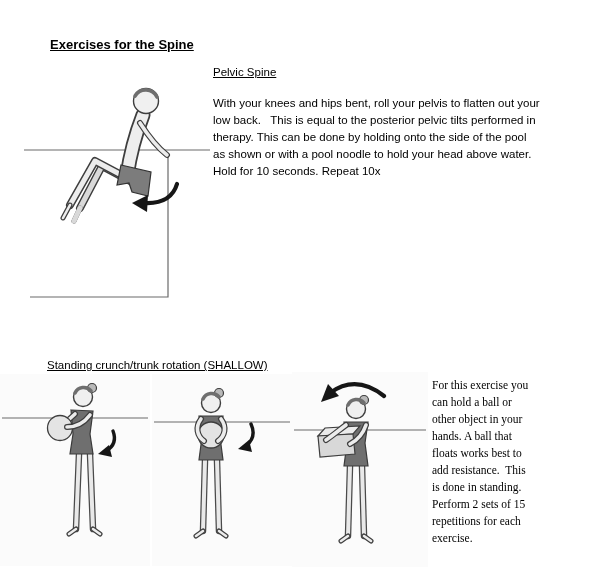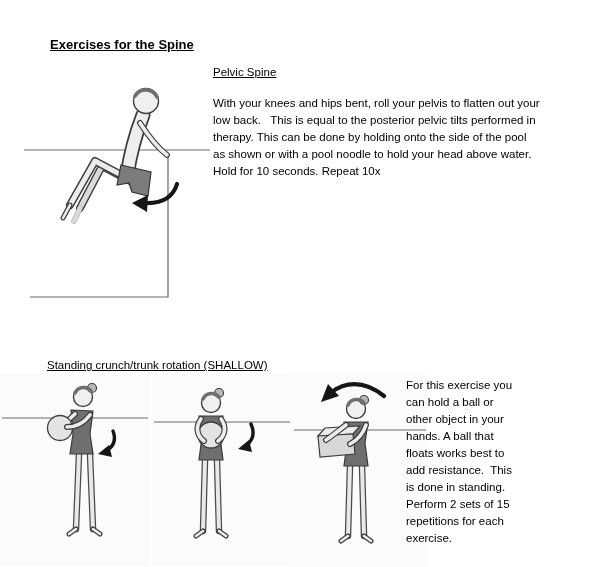--- a/index.html
+++ b/index.html
@@ -24,21 +24,21 @@
     font-size:11.5px; font-weight:normal; text-decoration:underline;
   }
   #h-pelvic { left:213px; top:66px; }
   #h-crunch { left:47px; top:345px;margin-top:14px; }
   .body-text {
     position:absolute;
     font-size:11.5px; line-height:17px;
     white-space:pre-wrap;
   }
   #p-pelvic { left:213px; top:95px; width:400px; }
-  #p-crunch { left:406px; top:377px; width:168px; }
+  #p-crunch { left:432px; top:377px; width:168px;font-family:Liberation Serif, serif; }
   .fig { position:absolute; }
   #fig-pelvic { left:22px; top:55px; width:190px; height:250px; }
   #fig-c1 { left:0px;   top:374px; width:150px; height:192px; background:#fbfbfb; }
   #fig-c2 { left:152px; top:374px; width:140px; height:192px; background:#fbfbfb; }
   #fig-c3 { left:292px; top:372px; width:136px; height:195px; background:#fbfbfb; }
 
   
   .pool-line   { stroke:#6a6a6a; stroke-width:1.2; fill:none; }
   .limbD  { stroke:#3e3e3e; stroke-width:8;    fill:none; stroke-linecap:round; stroke-linejoin:round; }
   .limbL  { stroke:#ececec; stroke-width:5;    fill:none; stroke-linecap:round; stroke-linejoin:round; }

